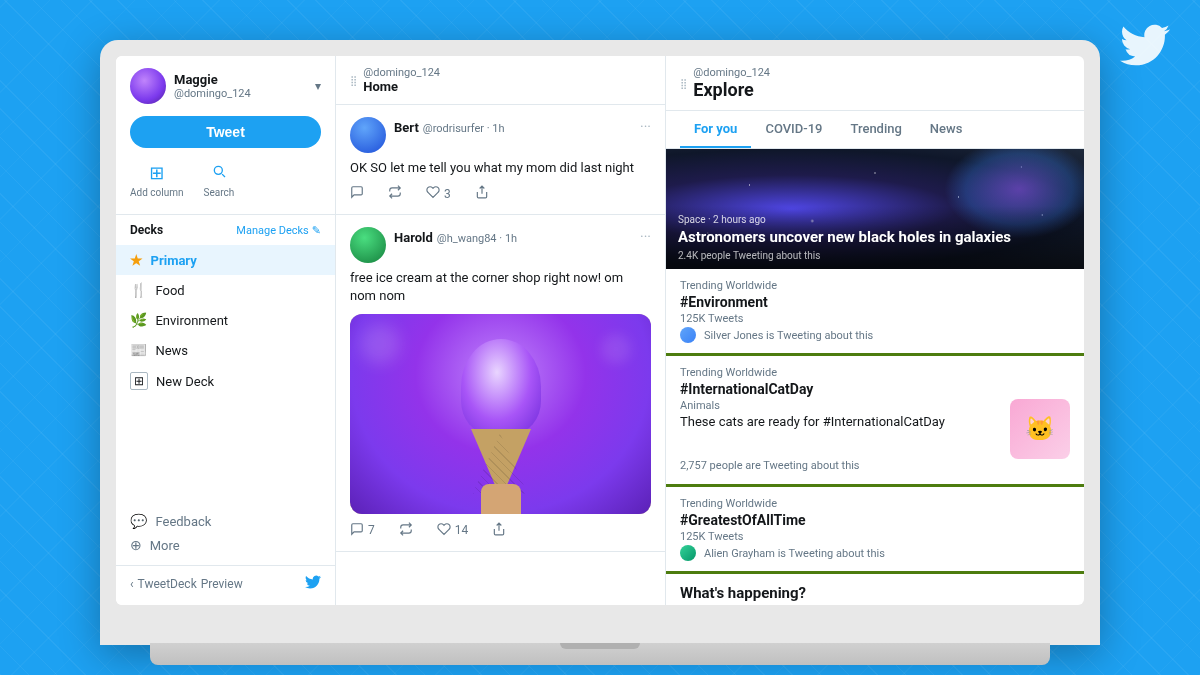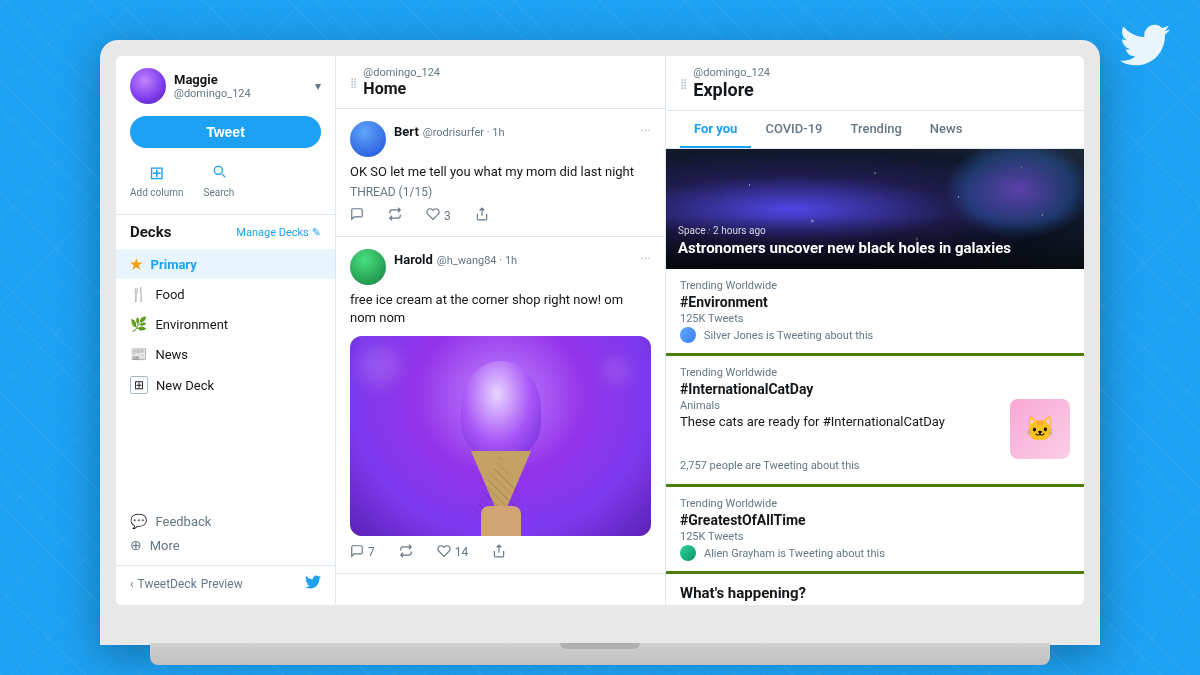--- a/index.html
+++ b/index.html
@@ -185,21 +185,21 @@
     }
 
     .decks-header {
       display: flex;
       justify-content: space-between;
       align-items: center;
       padding: 0 14px 8px 14px;
     }
 
     .decks-title {
-      font-size: 15px;
+      font-size: 12px;
       font-weight: bold;
       color: #14171a;
     }
 
     .manage-decks {
       font-size: 11px;
       color: #1da1f2;
       cursor: pointer;
       display: flex;
       align-items: center;
@@ -286,21 +286,21 @@
       color: #aab8c2;
       font-size: 10px;
     }
 
     .column-account {
       font-size: 11px;
       color: #657786;
     }
 
     .column-title {
-      font-size: 16px;
+      font-size: 13px;
       font-weight: bold;
       color: #14171a;
     }
 
     .column-body {
       overflow-y: auto;
       flex: 1;
     }
 
     .tweet-card {
@@ -739,21 +739,20 @@
                     <span class="tweet-handle-time">
                       <span>@rodrisurfer</span>
                       · <span>1h</span>
                     </span>
                   </div>
                   <span class="tweet-more">···</span>
                 </div>
               </div>
             </div>
             <div class="tweet-text">OK SO let me tell you what my mom did last night</div>
-            <div class="tweet-thread">THREAD (1/15)</div>
             <div class="tweet-actions">
               <div class="tweet-action">
                 <span class="tweet-action-icon">
                   <svg width="14" height="14" viewBox="0 0 24 24" fill="none" stroke="#657786" stroke-width="2">
                       <path d="M21 15a2 2 0 01-2 2H7l-4 4V5a2 2 0 012-2h14a2 2 0 012 2z"></path>
                     </svg>
                 </span>
               </div>
               <div class="tweet-action">
                 <span class="tweet-action-icon">
@@ -872,20 +871,21 @@
         <div class="explore-body">
 
           <div class="hero-news">
             <div class="hero-bg">
               <div class="hero-stars"></div>
               <div class="hero-nebula"></div>
             </div>
             <div class="hero-content">
               <div class="hero-category">Space · 2 hours ago</div>
               <div class="hero-title">Astronomers uncover new black holes in galaxies</div>
+              <div class="hero-meta">2.4K people Tweeting about this</div>
             </div>
           </div>
 
           <div class="trending-item">
             <div class="trending-label">Trending Worldwide</div>
             <div class="trending-hashtag">#Environment</div>
             <div class="trending-count">125K Tweets</div>
             <div class="trending-person">
               <div class="person-avatar-tiny"></div>
               <span>Silver Jones is Tweeting about this</span>

